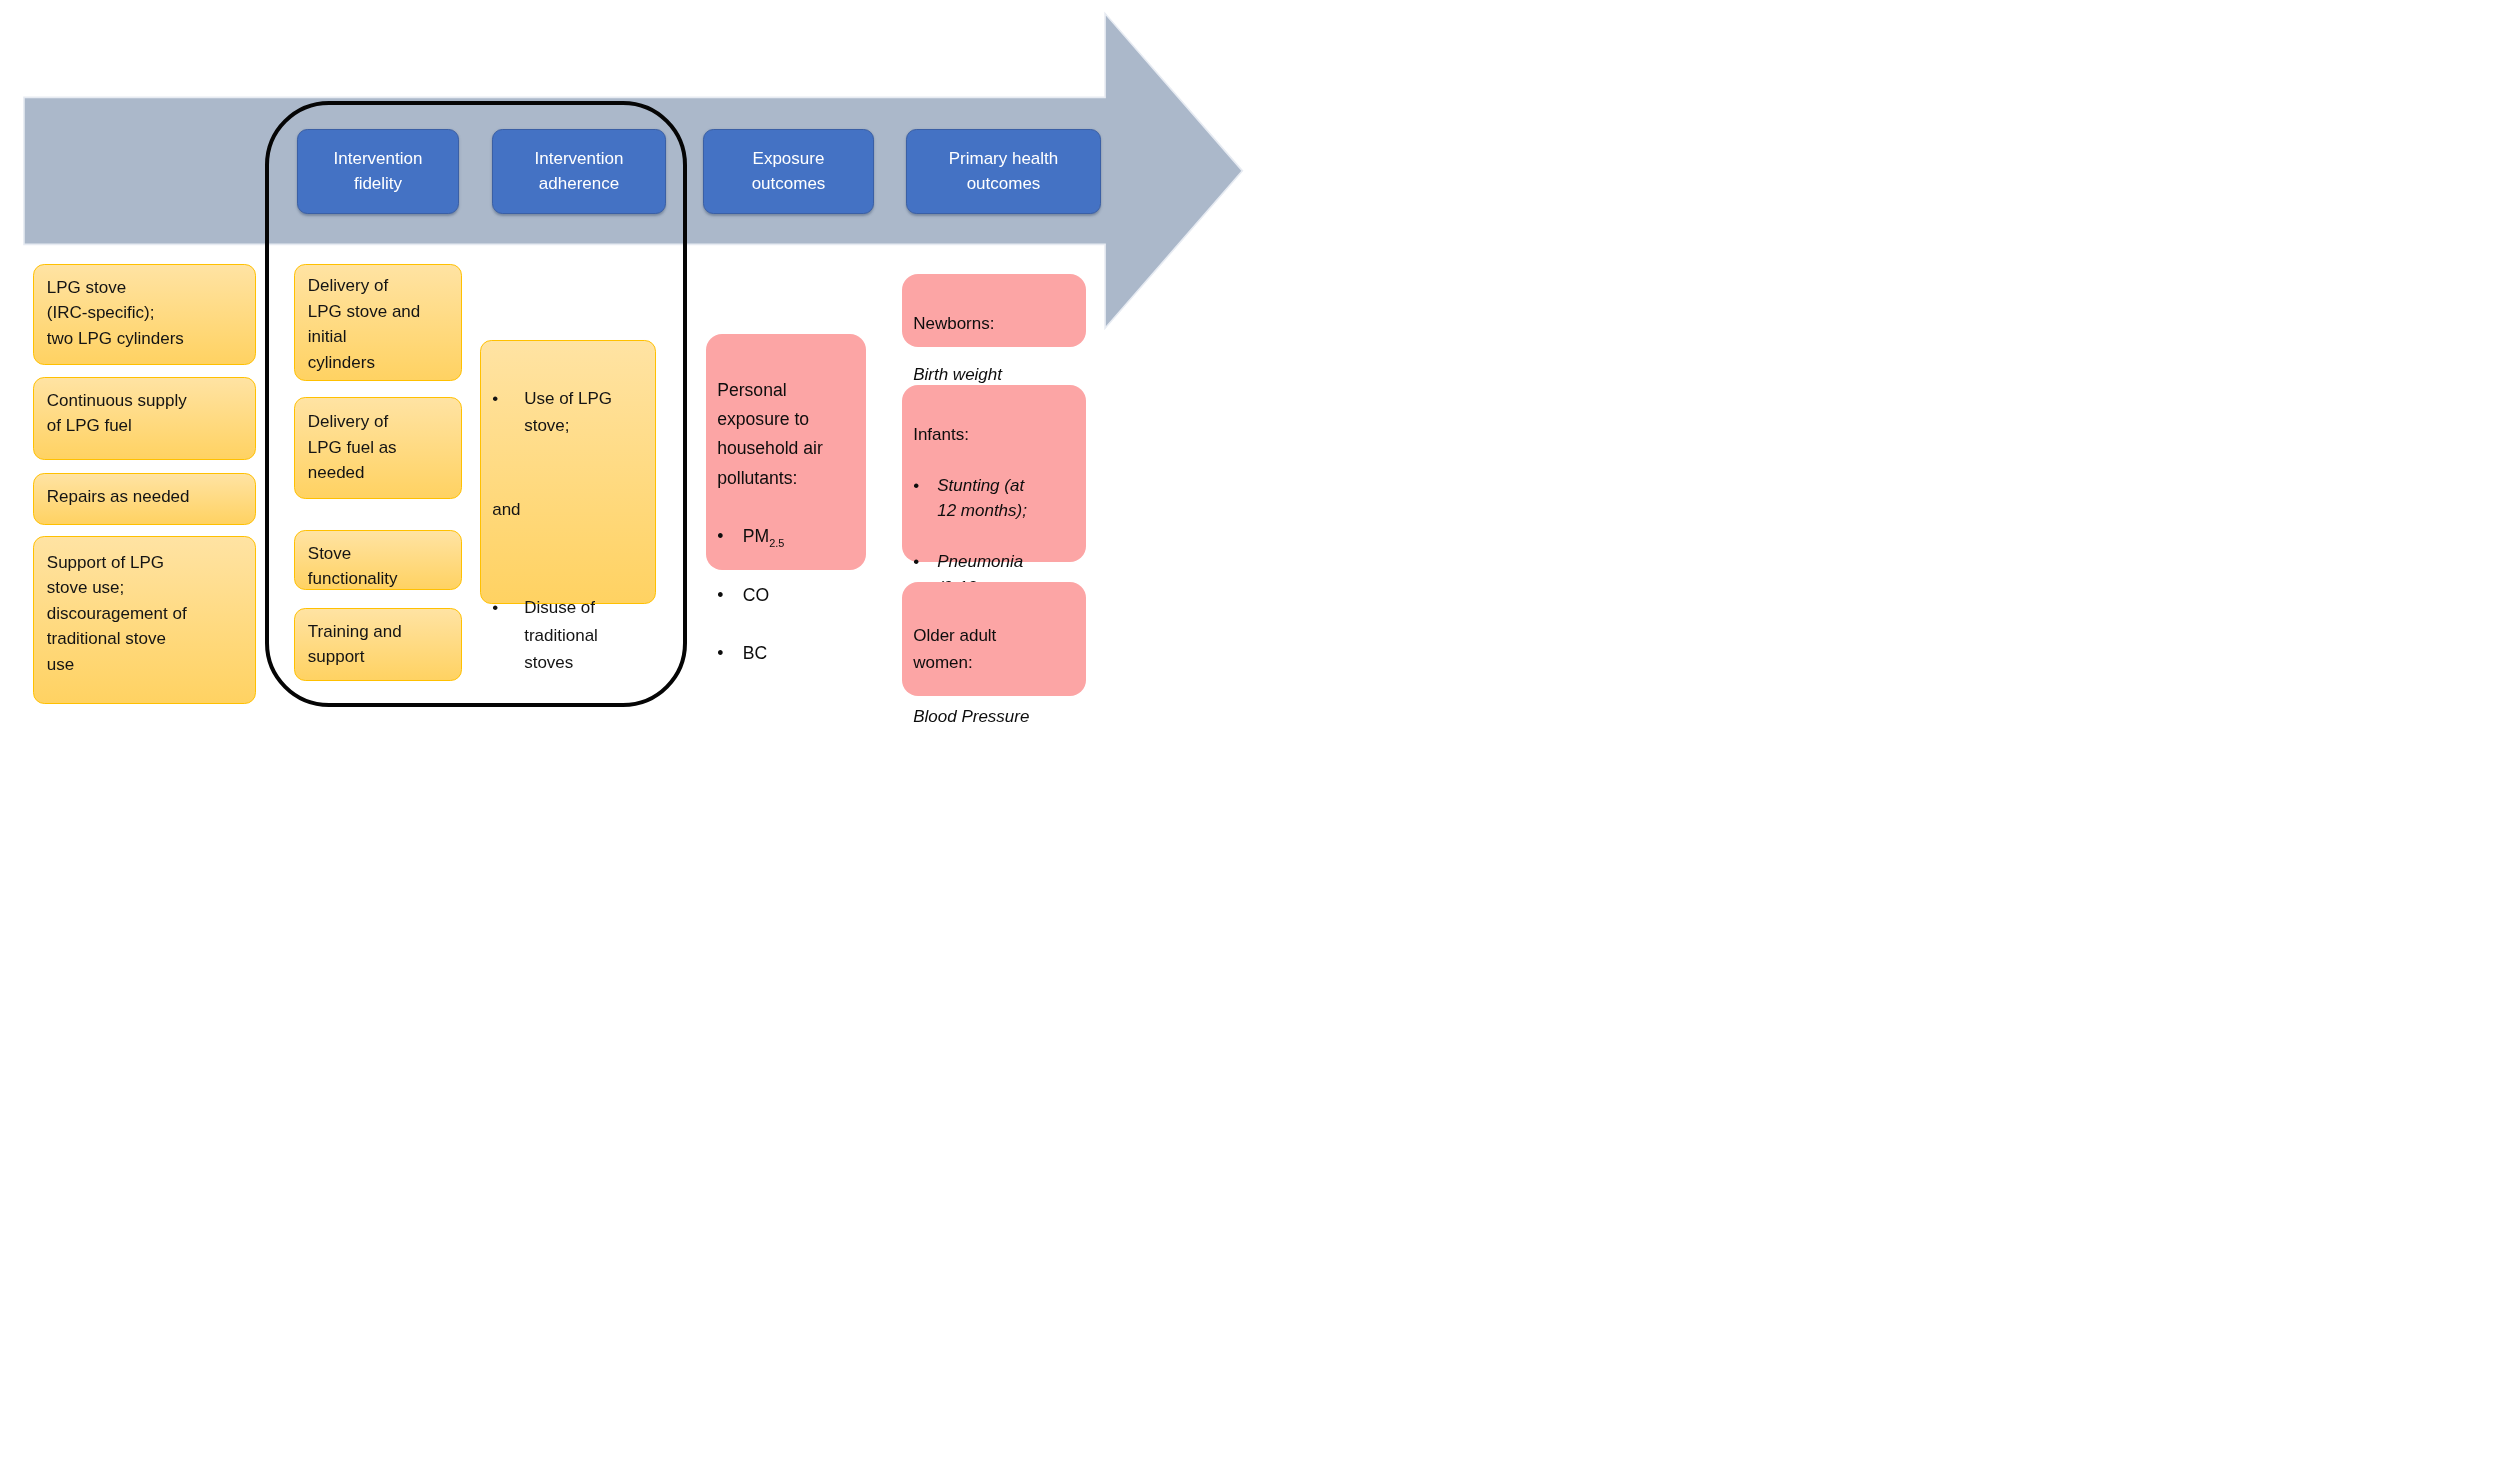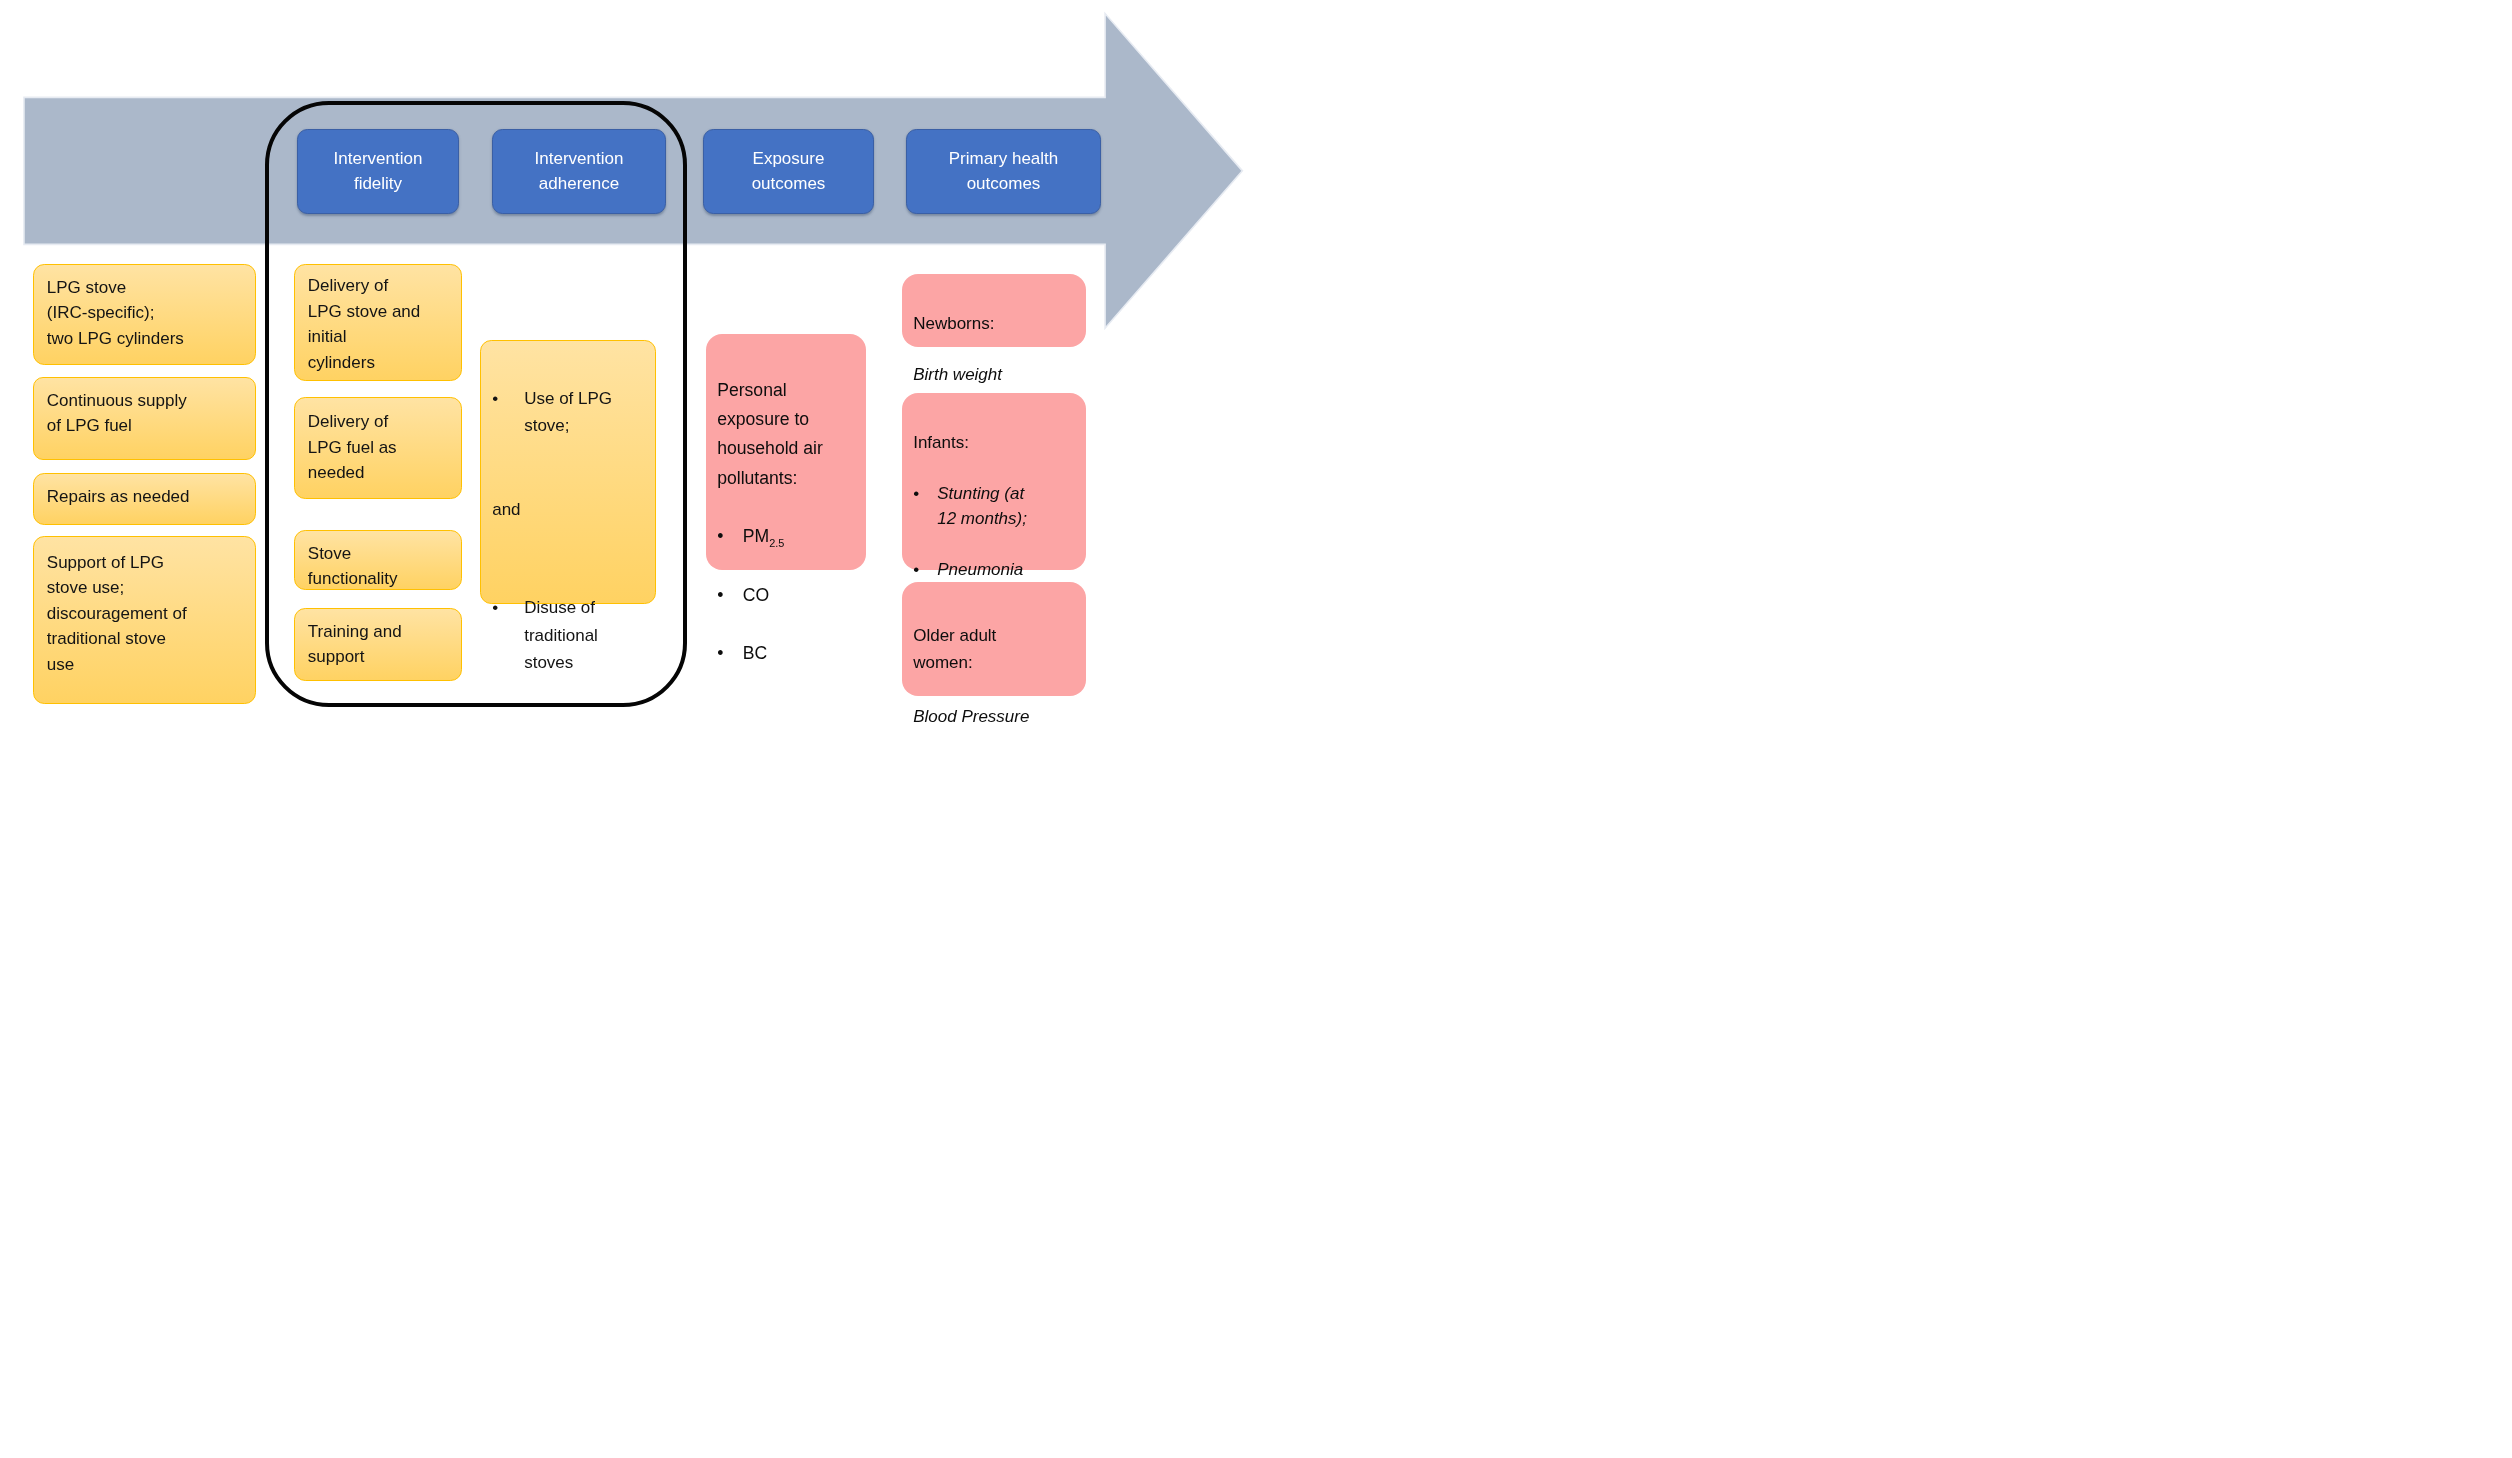--- a/index.html
+++ b/index.html
@@ -28,37 +28,37 @@
   .hdr4{left:703px;width:171px;}
   .hdr5{left:906px;width:195px;}
   
   .note{
     position:absolute;z-index:2;box-sizing:border-box;
     background:linear-gradient(180deg,#ffe3a3 0%,#ffd262 100%);
     border:1.2px solid #ffc000;border-radius:11.2px;
     padding:9.6px 12.8px;font-size:17px;line-height:1.5;white-space:pre-line;color:#141414;
   }
   .c1{left:33px;top:264px;width:223px;height:101px;}
-  .c2{left:33px;top:377px;width:223px;height:83px;border-radius:10px;}
+  .c2{left:33px;top:377px;width:223px;height:83px;}
   .c3{left:33px;top:473px;width:223px;height:52px;}
   .c4{left:33px;top:536px;width:223px;height:168px;padding-top:12.8px;}
   .f1{left:294px;top:264px;width:168px;height:117px;padding:8px 12.8px;}
   .f2{left:294px;top:397px;width:168px;height:102px;padding-top:11.2px;}
   .f3{left:294px;top:530px;width:168px;height:60px;}
   .f4{left:294px;top:608px;width:168px;height:73px;}
   .adh{left:480px;top:340px;width:176px;height:264px;padding:16px 11.2px;line-height:1.62;}
   
   .gnote{
     position:absolute;z-index:2;box-sizing:border-box;
     background:#fca5a5;border-radius:16px;
     padding:11.2px 11.2px;font-size:17px;line-height:1.5;white-space:pre-line;color:#0d0d0d;
   }
   .exp{left:706px;top:334px;width:160px;height:236px;font-size:17.6px;line-height:1.66;padding-top:12.8px;}
   .n1{left:902px;top:274px;width:184px;height:73px;}
-  .n2{left:902px;top:393px;width:184px;height:177px;}
+  .n2{left:902px;top:385px;width:184px;height:177px;}
   .n3{left:902px;top:582px;width:184px;height:114px;padding-top:14.4px;line-height:1.58;}
   
   .brow{display:flex;align-items:flex-start;}
   .bm{flex:none;}
   .adh .bm{width:32px;}
   .exp .bm{width:25.6px;}
   .n2 .bm{width:24px;}
   .btext{flex:1;}
   .conj{margin:29px 0 43px 0;}
   .bi{font-weight:normal;font-style:italic;}

